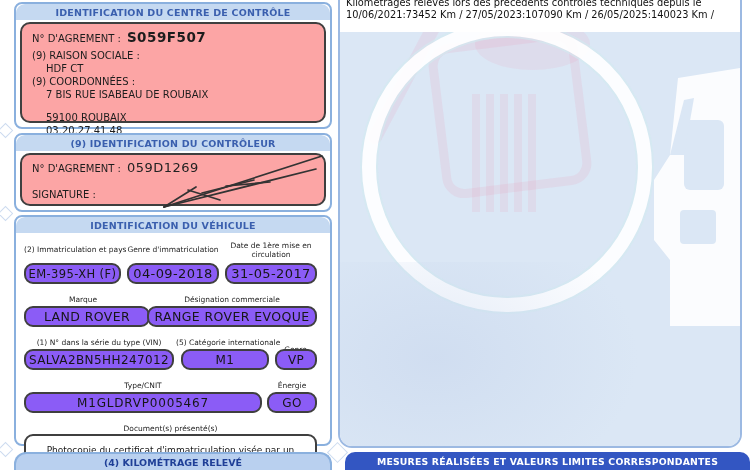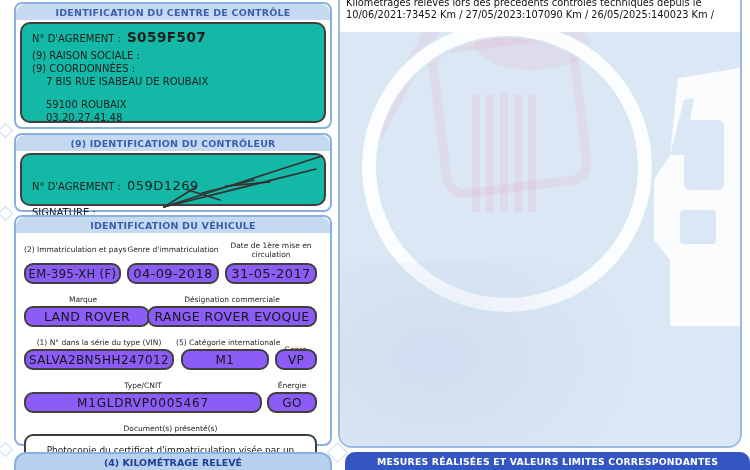--- a/index.html
+++ b/index.html
@@ -6,21 +6,21 @@
   html,body { width:750px; height:470px; overflow:hidden; background:#fff;
     font-family:"DejaVu Sans","Liberation Sans",sans-serif; color:#1d1d1d; }
 
   
   .box { position:absolute; left:14px; width:318px; background:#fff;
     border:2px solid #8ab0de; border-radius:8px; }
   .band { position:absolute; top:0; left:0; right:0; height:16px; background:#c5d9f1;
     border-radius:9px 9px 0 0; display:flex; align-items:center; justify-content:center;
     color:#3a5fae; font-weight:bold; font-size:9.5px; letter-spacing:.2px; }
   .inner { position:absolute; top:18px; left:4px; right:4px; bottom:4px;
-    border:2px solid #3f3f3f; border-radius:10px; padding:5px 10px; background:#14b8a6; }
+    border:2px solid #3f3f3f; border-radius:10px; padding:5px 10px; background:#fca5a5; }
 
   #box-centre { top:2px; height:127px; }
   #box-centre .inner { font-size:10px; line-height:13px; }
   .agr-line { margin-top:2px; font-size:10px; }
   .agr-value { font-weight:bold; font-size:13.5px; letter-spacing:.5px; margin-left:6px; }
   .indent { padding-left:14px; }
   .gap { height:10px; }
 
   #box-controleur { top:133px; height:79px;padding-left:36px; }
   #box-controleur .inner { font-size:10px; }
@@ -101,32 +101,33 @@
   </div>
 </div>
 
 <div class="box" id="box-centre">
   <div class="band">IDENTIFICATION DU CENTRE DE CONTRÔLE</div>
   <div class="inner">
     <div class="agr-line">
       <span>N° D'AGREMENT :</span><span class="agr-value">S059F507</span>
     </div>
     <div style="margin-top:4px">(9) RAISON SOCIALE :</div>
+    <div class="indent">HDF CT</div>
     <div>(9) COORDONNÉES :</div>
     <div class="indent">7 BIS RUE ISABEAU DE ROUBAIX</div>
     <div class="gap"></div>
     <div class="indent">59100 ROUBAIX</div>
     <div class="indent">03.20.27.41.48</div>
   </div>
 </div>
 
 <div class="box" id="box-controleur">
   <div class="band">(9) IDENTIFICATION DU CONTRÔLEUR</div>
   <div class="inner">
-    <div style="margin-top:18px">
+    <div style="margin-top:0">
       <span>N° D'AGREMENT :</span><span class="agr-value2">059D1269</span>
     </div>
     <div class="sig-label">SIGNATURE :</div>
     <svg class="sig-svg" viewBox="0 0 180 64" fill="none" stroke="#333" stroke-width="1.7" stroke-linecap="round">
       <path d="M14 58 L172 7"></path>
       <path d="M14 58 L166 20"></path>
       <path d="M52 44 L104 31"></path>
       <path d="M76 37 L120 33"></path>
       <path d="M38 41 L70 51"></path>
       <path d="M14 58 L46 38"></path>

